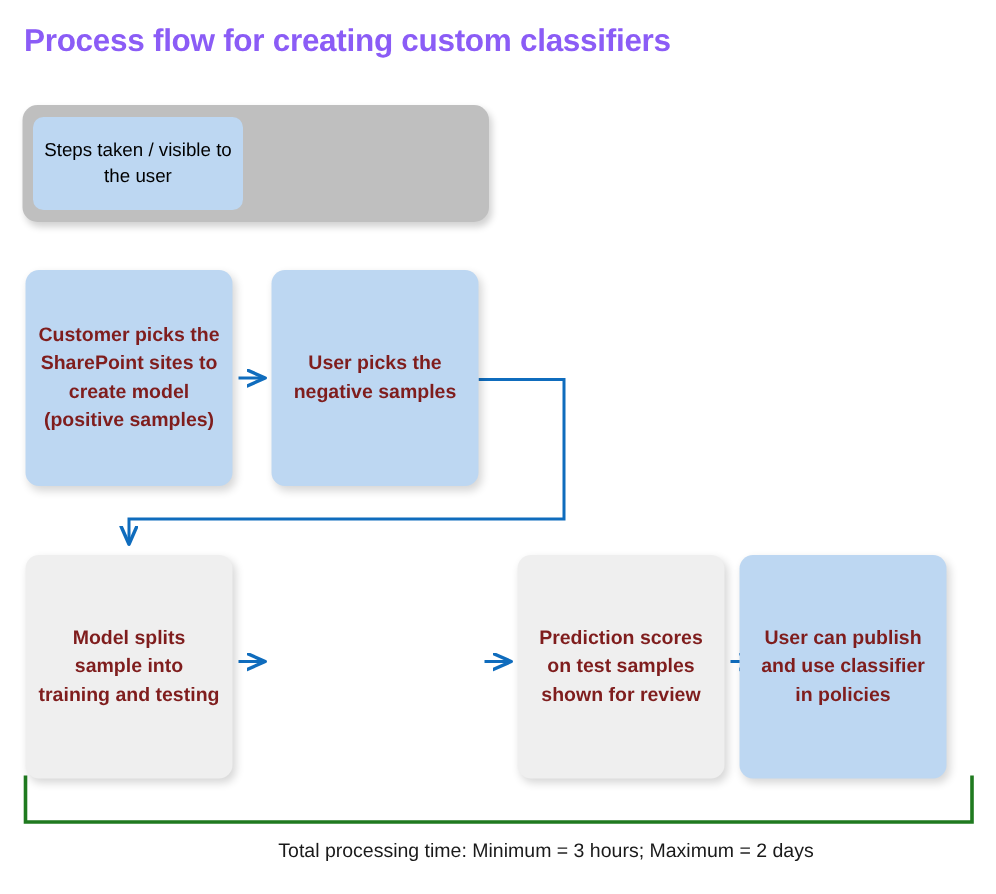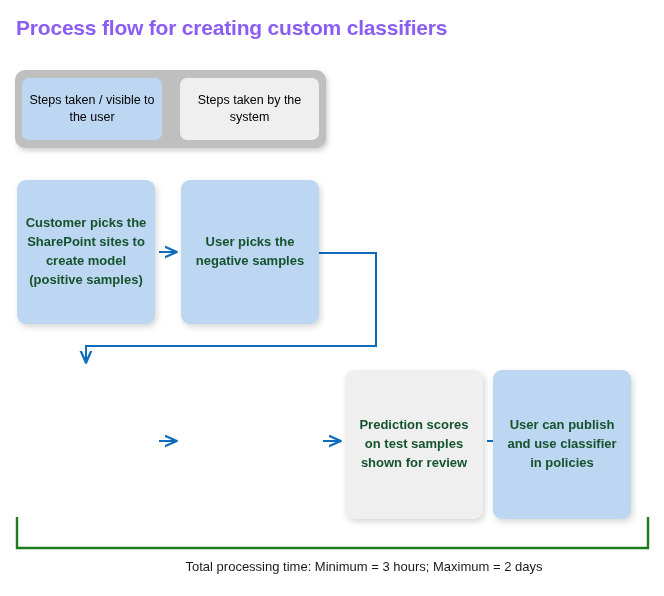--- a/index.html
+++ b/index.html
@@ -73,21 +73,21 @@
   
   .node {
     position: absolute;
     border-radius: 9px;
     display: flex;
     align-items: center;
     justify-content: center;
     text-align: center;
     font-size: 13px;
     font-weight: bold;
-    color: #14532d;
+    color: #7f1d1d;
     line-height: 1.45;
     box-sizing: border-box;
     padding: 0 8px;
     box-shadow: 2px 3px 6px rgba(0,0,0,0.16);
   }
   .node.blue { background: #bdd7f2; }
   .node.gray { background: #efefef; }
 
   
   #node-positive-samples { left: 17px;  top: 180px; width: 138px; height: 144px; }
@@ -122,21 +122,20 @@
 </style>
 </head>
 <body>
 
 <div id="diagram">
 
   <div class="title">Process flow for creating custom classifiers</div>
 
   <div class="legend-container">
     <div class="legend-chip user">Steps taken / visible to the user</div>
-    <div class="legend-chip system">Steps taken by the system</div>
   </div>
 
   <svg class="connectors" width="664" height="596" viewBox="0 0 664 596" xmlns="http://www.w3.org/2000/svg">
     <defs>
       <marker id="arrowhead" markerWidth="7" markerHeight="7" refX="5.6" refY="3" orient="auto" markerUnits="strokeWidth">
         <path d="M0,0.35 L6,3 L0,5.65" fill="none" stroke="#0f6cbd" stroke-width="1.15" stroke-linecap="round" stroke-linejoin="round"></path>
       </marker>
       <marker id="arrowheadDown" markerWidth="7" markerHeight="7" refX="5.6" refY="3" orient="auto" markerUnits="strokeWidth">
         <path d="M0,0.35 L6,3 L0,5.65" fill="none" stroke="#0f6cbd" stroke-width="1.15" stroke-linecap="round" stroke-linejoin="round"></path>
       </marker>
@@ -152,20 +151,21 @@
 
     <line x1="487" y1="441" x2="504" y2="441" stroke="#0f6cbd" stroke-width="2" marker-end="url(#arrowhead)"></line>
 
     <path d="M 17 517 L 17 548 L 648 548 L 648 517" fill="none" stroke="#1f7a1f" stroke-width="2.4" stroke-linejoin="miter"></path>
   </svg>
 
   <div class="node blue" id="node-positive-samples">Customer picks the SharePoint sites to create model (positive samples)</div>
 
   <div class="node blue" id="node-negative-samples">User picks the negative samples</div>
 
+  <div class="node gray" id="node-model-split">Model splits sample into training and testing</div>
 
 
   <div class="node gray" id="node-prediction-scores">Prediction scores on test samples shown for review</div>
 
   <div class="node blue" id="node-publish-classifier">User can publish and use classifier in policies</div>
 
   <div class="caption">Total processing time: Minimum = 3 hours; Maximum = 2 days</div>
 
 </div>
 

